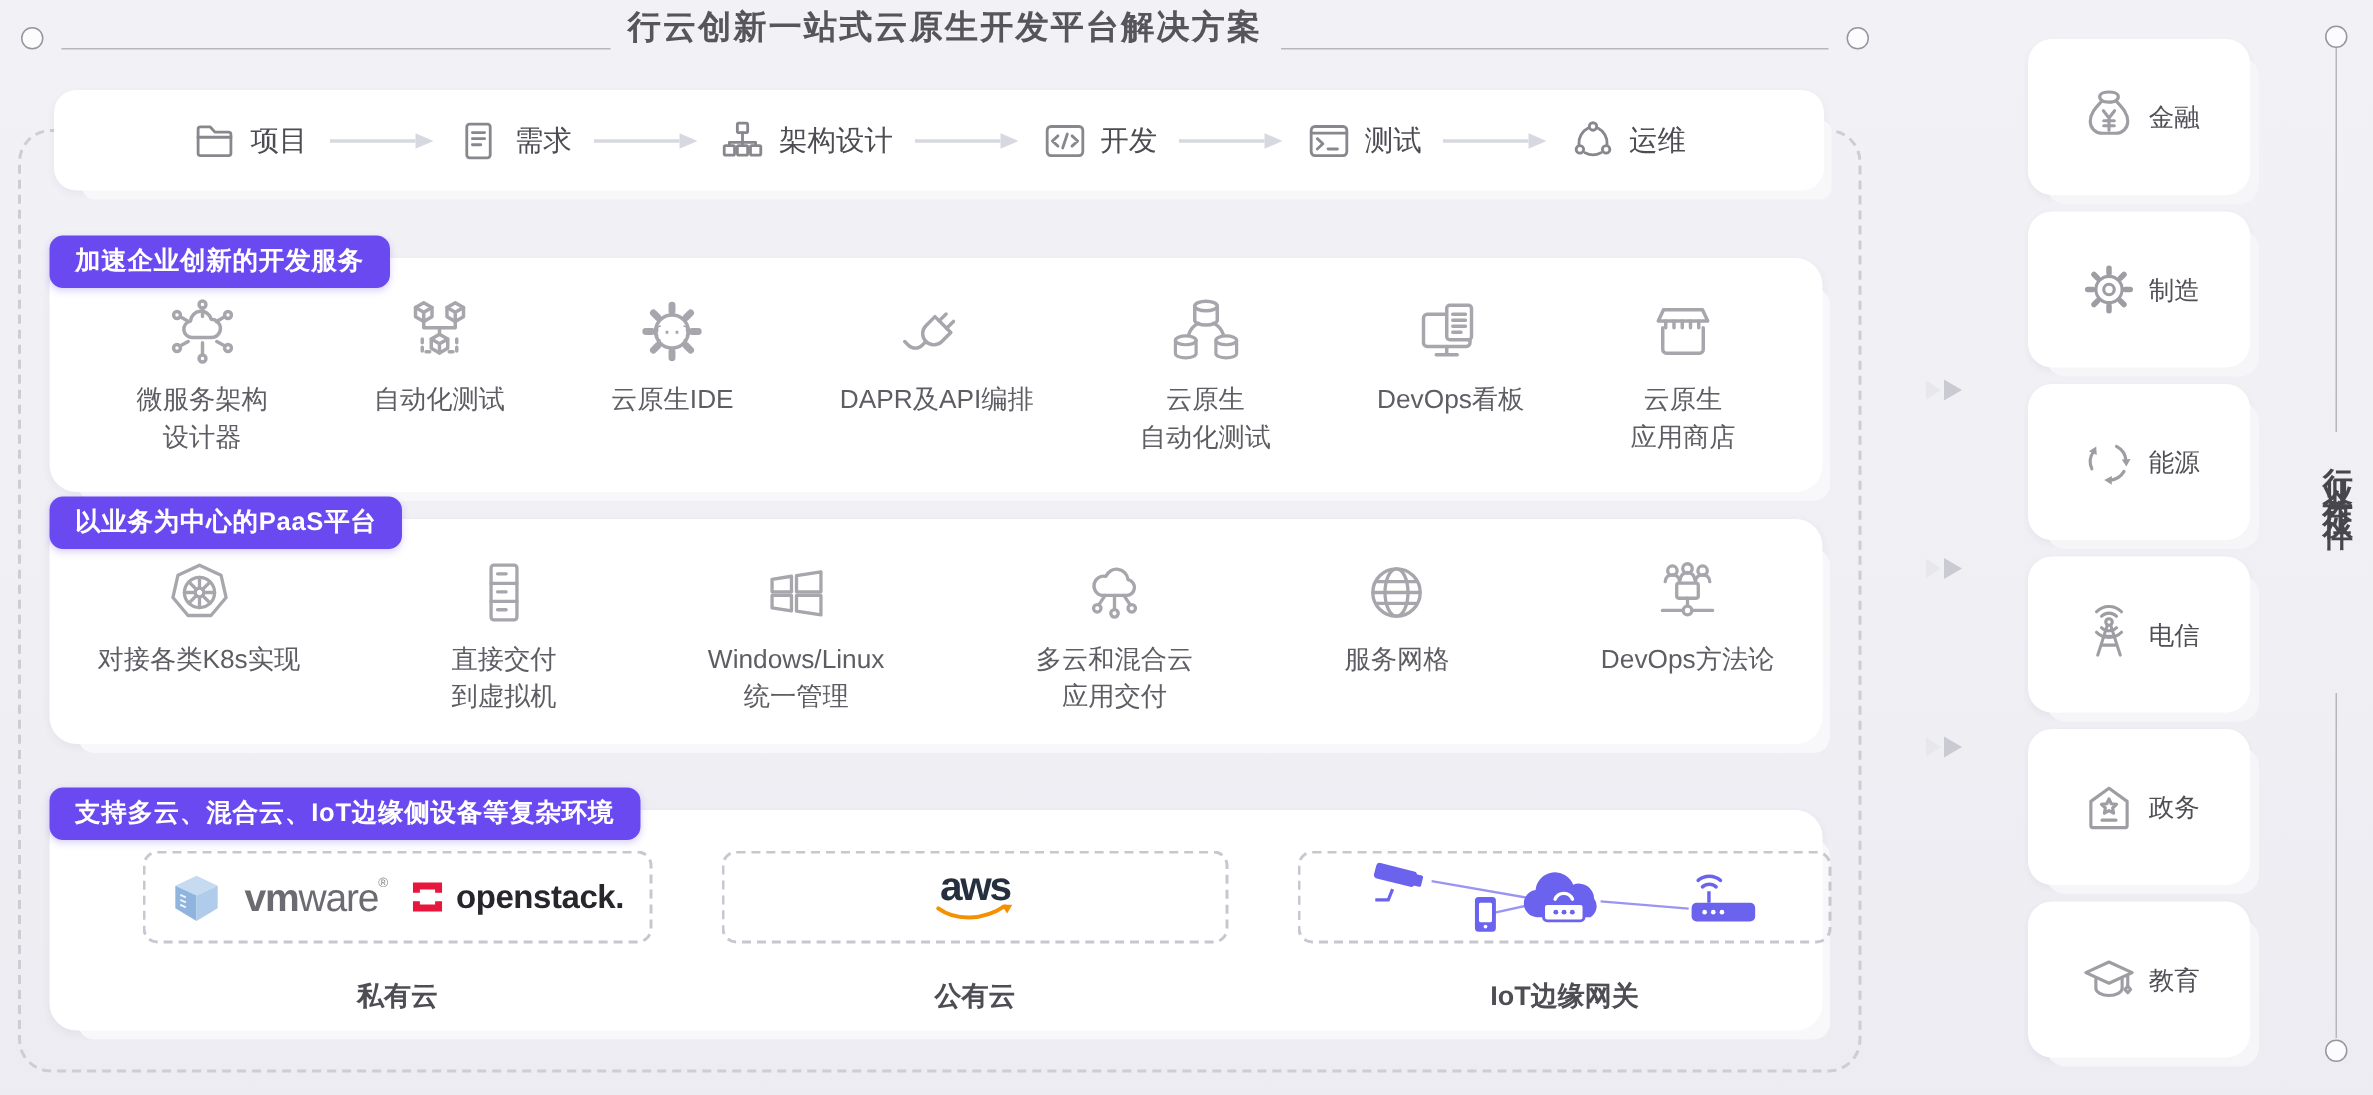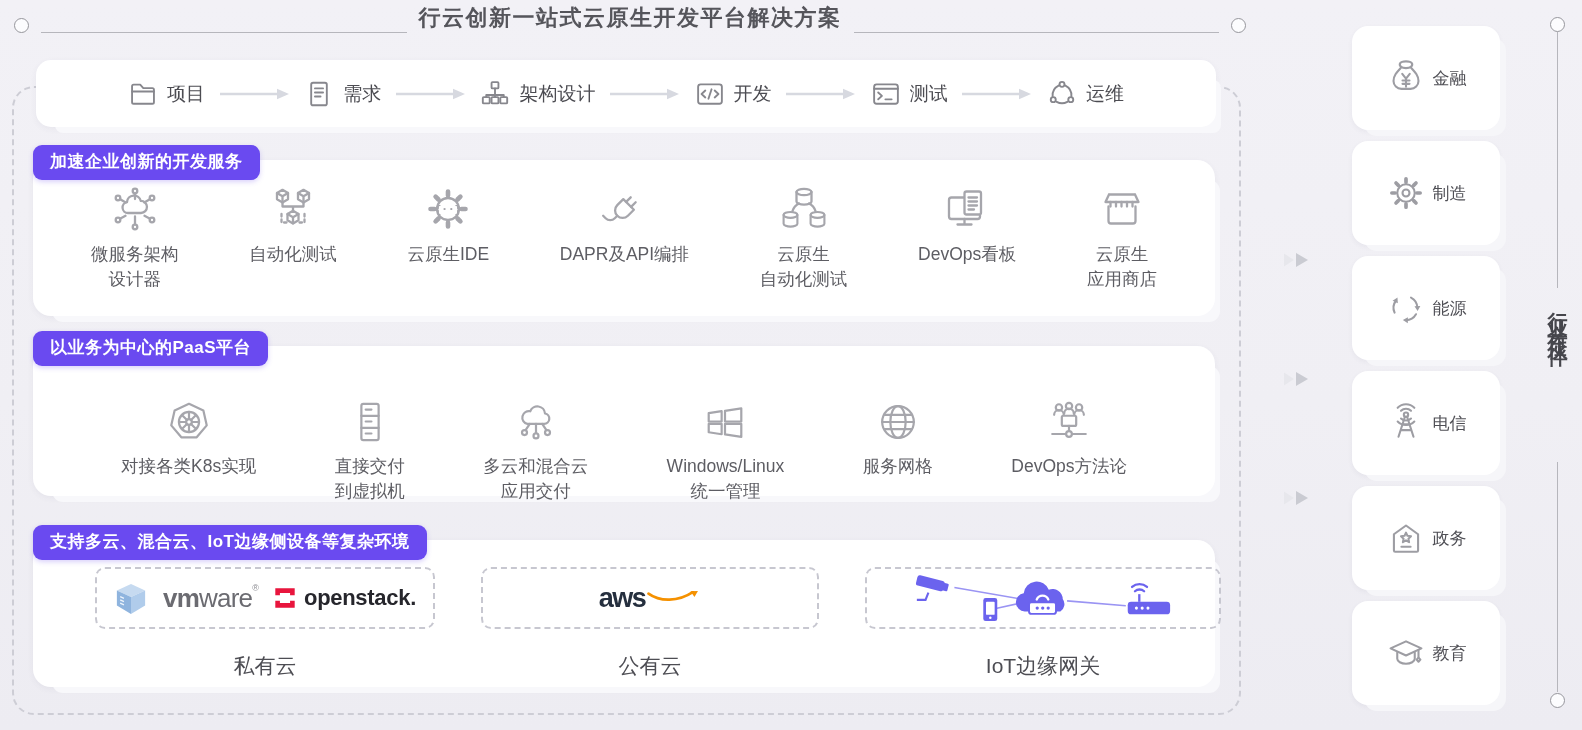--- a/index.html
+++ b/index.html
@@ -25,53 +25,53 @@
   
   .pipeline { left:36px; top:60px; width:1180px; height:67px; display:flex; align-items:center;
               justify-content:space-between; padding:0 92px; border-radius:15px; }
   .pstep { display:flex; align-items:center; gap:9px; }
   .pstep svg { width:30px; height:30px; }
   .pstep-label { font-size:19px; color:#4c4c52; font-weight:500; white-space:nowrap; }
   .parrow { width:72px; height:12px; flex:none; }
 
   
   .section { left:33px; width:1182px; border-radius:18px; }
-  .sec1 { top:160px; height:156px; }
+  .sec1 { top:172px; height:156px; }
   .sec2 { top:346px; height:150px; }
   .sec3 { top:540px; height:147px; }
   .badge { position:absolute; top:-15px; left:0; background:#6a4af0; color:#fff; font-size:17px;
            font-weight:700; padding:5px 17px 7px; border-radius:9px; letter-spacing:.5px;
            white-space:nowrap; box-shadow:0 2px 5px rgba(106,74,240,.25); }
 
   .feats { display:flex; justify-content:space-between; align-items:flex-start; padding:25px 58px 0; }
-  .sec2 .feats { padding:26px 88px 0;margin-top:27px; }
+  .sec2 .feats { padding:26px 32px 0; }
   .feat { display:flex; flex-direction:column; align-items:center; gap:9px; }
   .feat svg { width:48px; height:48px; }
   .sec2 .feat svg { width:46px; height:46px; }
   .feat-label { font-size:17.5px; color:#5d5d63; text-align:center; line-height:1.45; }
   .feat-label span { display:block; }
 
   
   .envs { display:flex; gap:46px; padding:27px 0 0 62px; }
   .env { display:flex; flex-direction:column; align-items:center; gap:23px; }
   .env-box { height:62px; border:2px dashed #c7c7d0; border-radius:10px; display:flex;
              align-items:center; justify-content:center; }
   .env1 .env-box { width:340px; gap:15px; }
   .env2 .env-box { width:338px; gap:40px; }
   .env3 .env-box { width:356px; }
-  .env-label { font-size:21px; color:#4d4d53; font-weight:400;text-align:center; }
+  .env-label { font-size:18px; color:#4d4d53; font-weight:700;text-align:center; }
 
   .vm-text { font-size:26px; color:#6b6b71; letter-spacing:-.8px; }
   .vm-text b { font-weight:700; }
   .vm-text sup { font-size:9px; color:#8a8a90; vertical-align:top; }
   .os-wrap { display:flex; align-items:center; gap:7px; }
   .os-text { font-size:22px; font-weight:700; color:#26262c; letter-spacing:-.3px; }
   .ali-wrap { display:flex; align-items:center; gap:10px; }
   .ali-text { font-size:27px; color:#ff6a00; font-weight:600; letter-spacing:1px; }
-  .aws-wrap { display:flex; flex-direction:row; align-items:center; }
+  .aws-wrap { display:flex; flex-direction:column; align-items:center; }
   .aws-text { font-size:27px; font-weight:700; color:#252f3e; letter-spacing:-1.5px; line-height:.9; }
 
   
   .chev { position:absolute; left:1282px; width:30px; height:16px; }
 
   
   .sidebar { position:absolute; left:1352px; top:26px; width:148px; display:flex;
              flex-direction:column; gap:11px; }
   .ind-card { height:104px; background:#fff; border-radius:16px; display:flex; flex-direction:row;
               align-items:center; justify-content:center; gap:7px; flex:none;
@@ -306,38 +306,38 @@
             <rect x="15" y="5" width="18" height="38" rx="2"></rect>
             <path d="M15 17.6h18M15 30.2h18M19.5 11h6M19.5 23.5h6M19.5 36h6"></path>
           </svg>
         <div class="feat-label">
             <span>直接交付</span>
             <span>到虚拟机</span>
           </div>
       </div>
       <div class="feat">
         <svg class="ic" viewBox="0 0 48 48">
+            <path d="M7 14.8l13.5-2.1v10.8H7ZM24 12.3 41 9.7v13.8H24ZM7 26h13.5v10.8L7 34.7ZM24 26h17v13.6l-17-2.6Z"></path>
+          </svg>
+        <div class="feat-label">
+            <span>Windows/Linux</span>
+            <span>统一管理</span>
+          </div>
+      </div>
+      <div class="feat">
+        <svg class="ic" viewBox="0 0 48 48">
             <path d="M15 26h17.5a5.5 5.5 0 0 0 .9-10.9A8 8 0 0 0 18 12.8 6.2 6.2 0 0 0 15 26Z"></path>
             <path d="M17.5 26l-4.2 6.3M24 26v9.5M30.5 26l4.2 6.3"></path>
             <circle cx="12" cy="35" r="2.6"></circle>
             <circle cx="24" cy="38.5" r="2.6"></circle>
             <circle cx="36" cy="35" r="2.6"></circle>
           </svg>
         <div class="feat-label">
             <span>多云和混合云</span>
             <span>应用交付</span>
-          </div>
-      </div>
-      <div class="feat">
-        <svg class="ic" viewBox="0 0 48 48">
-            <path d="M7 14.8l13.5-2.1v10.8H7ZM24 12.3 41 9.7v13.8H24ZM7 26h13.5v10.8L7 34.7ZM24 26h17v13.6l-17-2.6Z"></path>
-          </svg>
-        <div class="feat-label">
-            <span>Windows/Linux</span>
-            <span>统一管理</span>
           </div>
       </div>
       <div class="feat">
         <svg class="ic" viewBox="0 0 48 48">
             <circle cx="24" cy="24" r="16.5"></circle>
             <ellipse cx="24" cy="24" rx="8" ry="16.5"></ellipse>
             <path d="M9.8 16.5h28.4M7.5 24h33M9.8 31.5h28.4"></path>
           </svg>
         <div class="feat-label">
             <span>服务网格</span>

